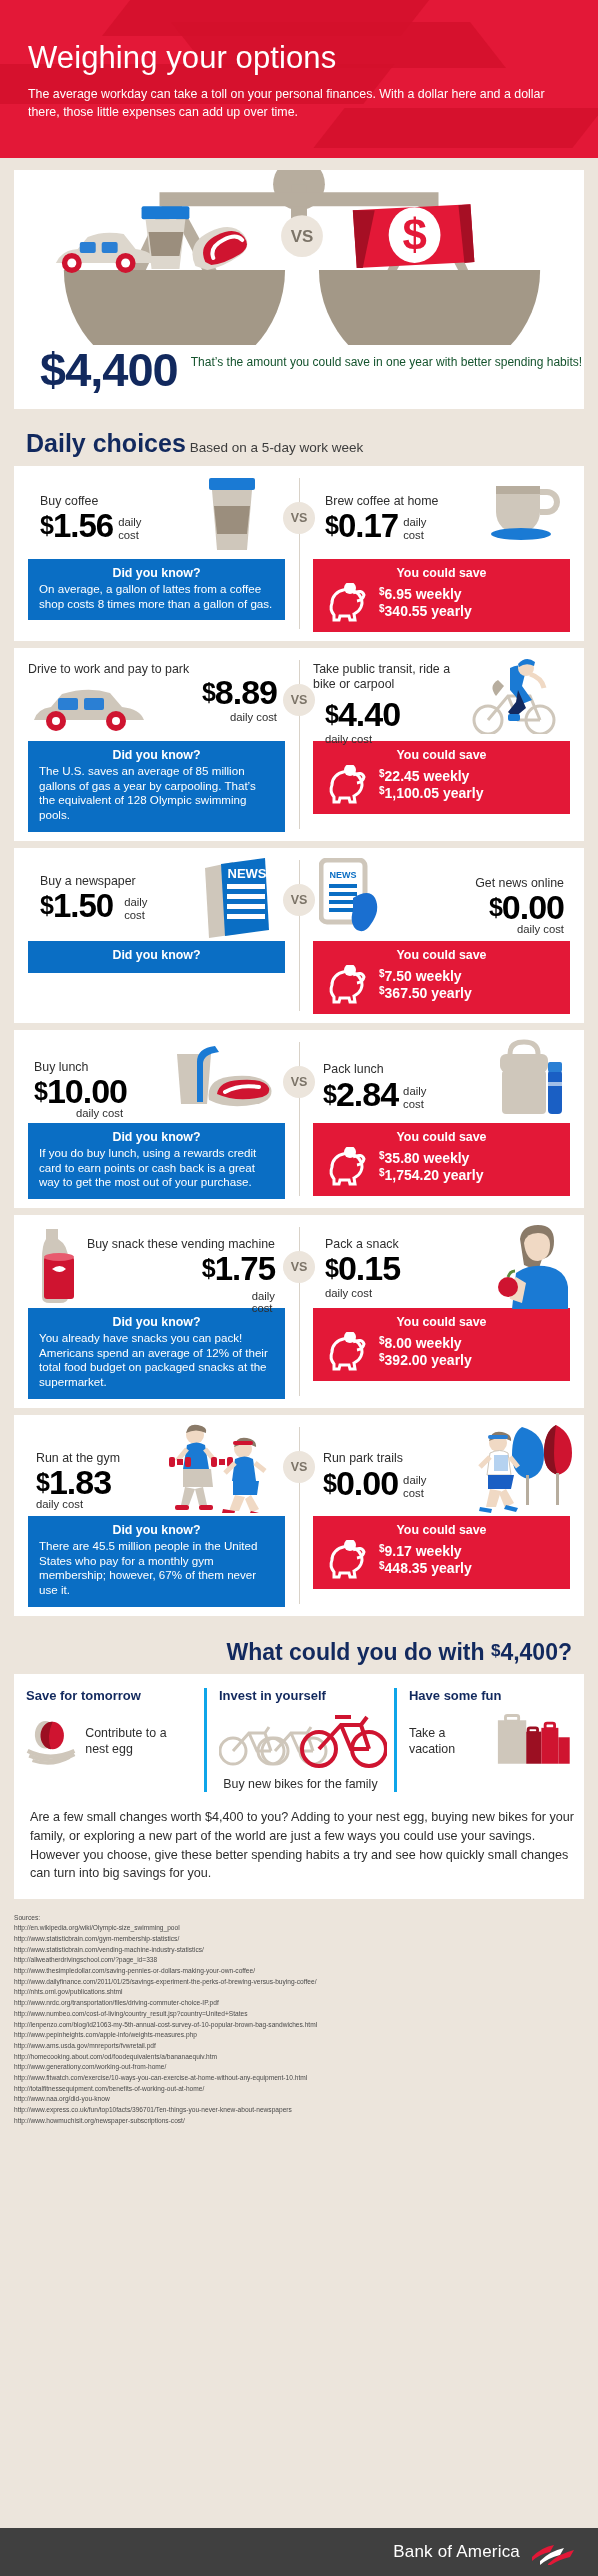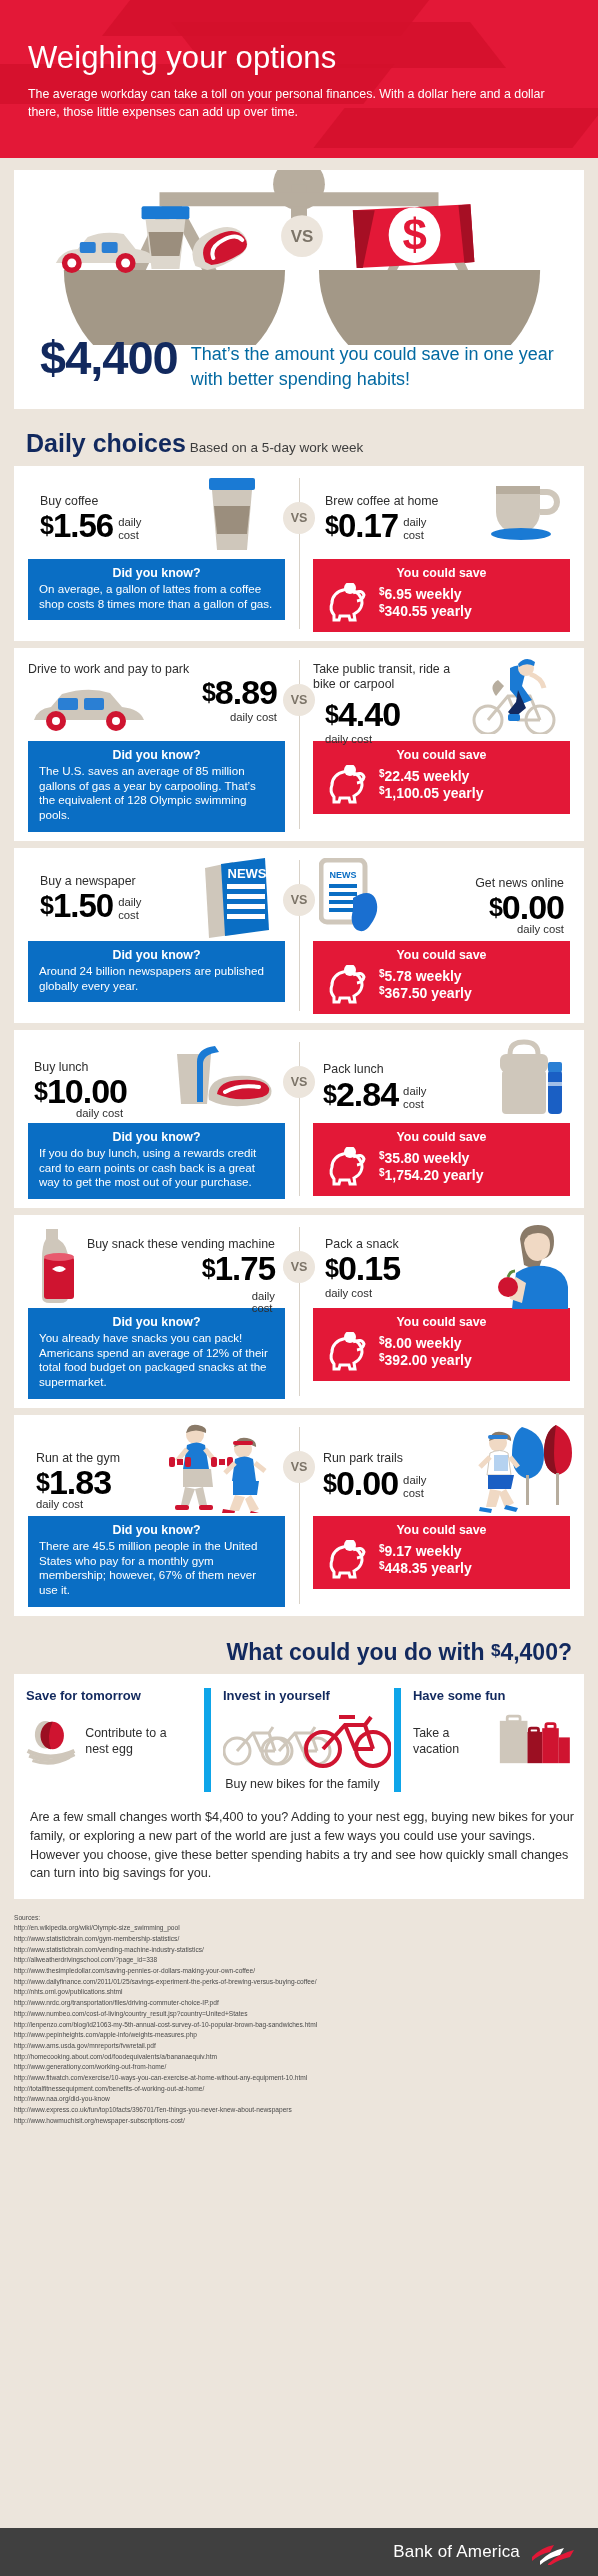--- a/index.html
+++ b/index.html
@@ -42,21 +42,21 @@
   .scale-svg { display:block; margin:0 auto; }
   .hero-amount {
     position:absolute; left:26px; bottom:18px;
     display:flex; align-items:flex-start; gap:13px;
   }
   .hero-amount .big {
     font-size:47px; font-weight:bold; color:#12295e; line-height:.92;
     letter-spacing:-1px;
   }
   .hero-amount .sub {
-    font-size:18px; color:#0369a1; line-height:1.36; padding-top:6px;
+    font-size:12px; color:#14532d; line-height:1.36; padding-top:6px;
   }
   
   .sec-head { padding:20px 26px 8px 26px; }
   .sec-head .t { font-size:25px; font-weight:bold; color:#12295e; display:inline; }
   .sec-head .s { font-size:13.5px; color:#3c3c3c; display:inline; margin-left:4px;}
   
   .cards { padding:0 14px; }
   .card {
     background:#fff; display:flex; position:relative;
     margin-bottom:7px; padding:8px 0 9px 0;
@@ -85,21 +85,21 @@
   .save-row { display:flex; align-items:center; gap:9px; margin-top:3px; }
   .save-nums { font-size:14px; font-weight:bold; line-height:1.2; }
   .save-nums .cur { font-size:10px; vertical-align:4px; }
   
   .wcyd-head { padding:16px 26px 8px 26px; font-size:23px; font-weight:bold; color:#12295e;text-align:right; }
   .wcyd-head .amt { font-weight:bold; }
   .wcyd-head .amt .cur { font-size:17px; vertical-align:4px; }
   .wcyd { background:#fff; margin:0 14px; padding:14px 0 12px 0; }
   .wcyd-cols { display:flex; }
   .wcol { width:33.33%; padding:0 12px; position:relative; }
-  .wcol + .wcol { border-left:7px solid #0ea5e9; }
+  .wcol + .wcol { border-left:3px solid #0ea5e9; }
   .wcol h5 { font-size:13px; color:#12295e; font-weight:bold; margin-bottom:10px; }
   .wcol .cap { font-size:12.4px; color:#2e2e2e; line-height:1.25; }
   .wrow { display:flex; align-items:center; gap:6px; }
   .closing { padding:16px 8px 4px 16px; font-size:12.6px; color:#2e2e2e; line-height:1.48; }
   
   .sources { padding:14px 14px 0 14px; font-size:6.6px; color:#4a4a4a; line-height:1.62; }
   
   .footer {
     position:absolute; left:0; bottom:0; width:598px; height:48px;
     background:#404040; display:flex; align-items:center;
@@ -302,38 +302,37 @@
     </div>
   </div>
 
   <div class="card">
     <div class="divider"></div>
     <div class="vs-badge">VS</div>
     <div class="half">
       <div class="half-top">
         <div style="position:absolute;left:12px;top:18px;">
           <div class="label">Buy a newspaper</div>
-          <div style="display:flex;align-items:flex-end;gap:5px;margin-top:1px;">
+          <div style="display:flex;align-items:flex-end;gap:11px;margin-top:1px;">
             <div class="price"><span class="cur">$</span><span>1.50</span></div>
             <div class="dc"><span>daily</span><br><span>cost</span></div>
           </div>
         </div>
         <svg width="68" height="82" viewBox="0 0 68 82" style="position:absolute;right:14px;top:0px;">
           <polygon points="2,12 30,6 34,78 6,82" fill="#cfc7bb"></polygon>
           <polygon points="18,8 62,2 66,74 22,80" fill="#0a6ec4"></polygon>
           <text x="44" y="22" font-size="13" font-weight="bold" fill="#fff" text-anchor="middle" font-family="Liberation Sans, sans-serif">NEWS</text>
           <rect x="24" y="28" width="38" height="5" fill="#fff"></rect>
           <rect x="24" y="38" width="38" height="5" fill="#fff"></rect>
           <rect x="24" y="48" width="38" height="5" fill="#fff"></rect>
           <rect x="24" y="58" width="38" height="5" fill="#fff"></rect>
         </svg>
       </div>
       <div class="panel blue">
         <h4>Did you know?</h4>
-        <p>Around 24 billion newspapers are published globally every year.</p>
       </div>
     </div>
     <div class="half">
       <div class="half-top">
         <div style="position:absolute;right:6px;top:20px;text-align:right;">
           <div class="label">Get news online</div>
           <div class="price" style="font-size:34px;"><span class="cur">$</span><span>0.00</span></div>
           <div class="dc">daily cost</div>
         </div>
         <svg width="72" height="80" viewBox="0 0 72 80" style="position:absolute;left:6px;top:2px;">
@@ -348,21 +347,21 @@
       </div>
       <div class="panel red">
         <h4>You could save</h4>
         <div class="save-row">
           <svg width="46" height="40" viewBox="0 0 46 40">
             <path d="M8 20 a15 13 0 1 1 22 11 l1 6 h-5 l-1-4 h-9 l-1 4 h-5 l0-5 a15 13 0 0 1 -2-12 z" fill="none" stroke="#fff" stroke-width="3"></path>
             <path d="M29 10 q9-4 11 2 q-1 5 -7 6" fill="none" stroke="#fff" stroke-width="3"></path>
             <circle cx="26" cy="5" r="6" fill="#fff"></circle>
           </svg>
           <div class="save-nums">
-            <div><span class="cur">$</span><span>5.78 weekly</span></div>
+            <div><span class="cur">$</span><span>7.50 weekly</span></div>
             <div><span class="cur">$</span><span>367.50 yearly</span></div>
           </div>
         </div>
       </div>
     </div>
   </div>
 
   <div class="card">
     <div class="divider"></div>
     <div class="vs-badge">VS</div>

